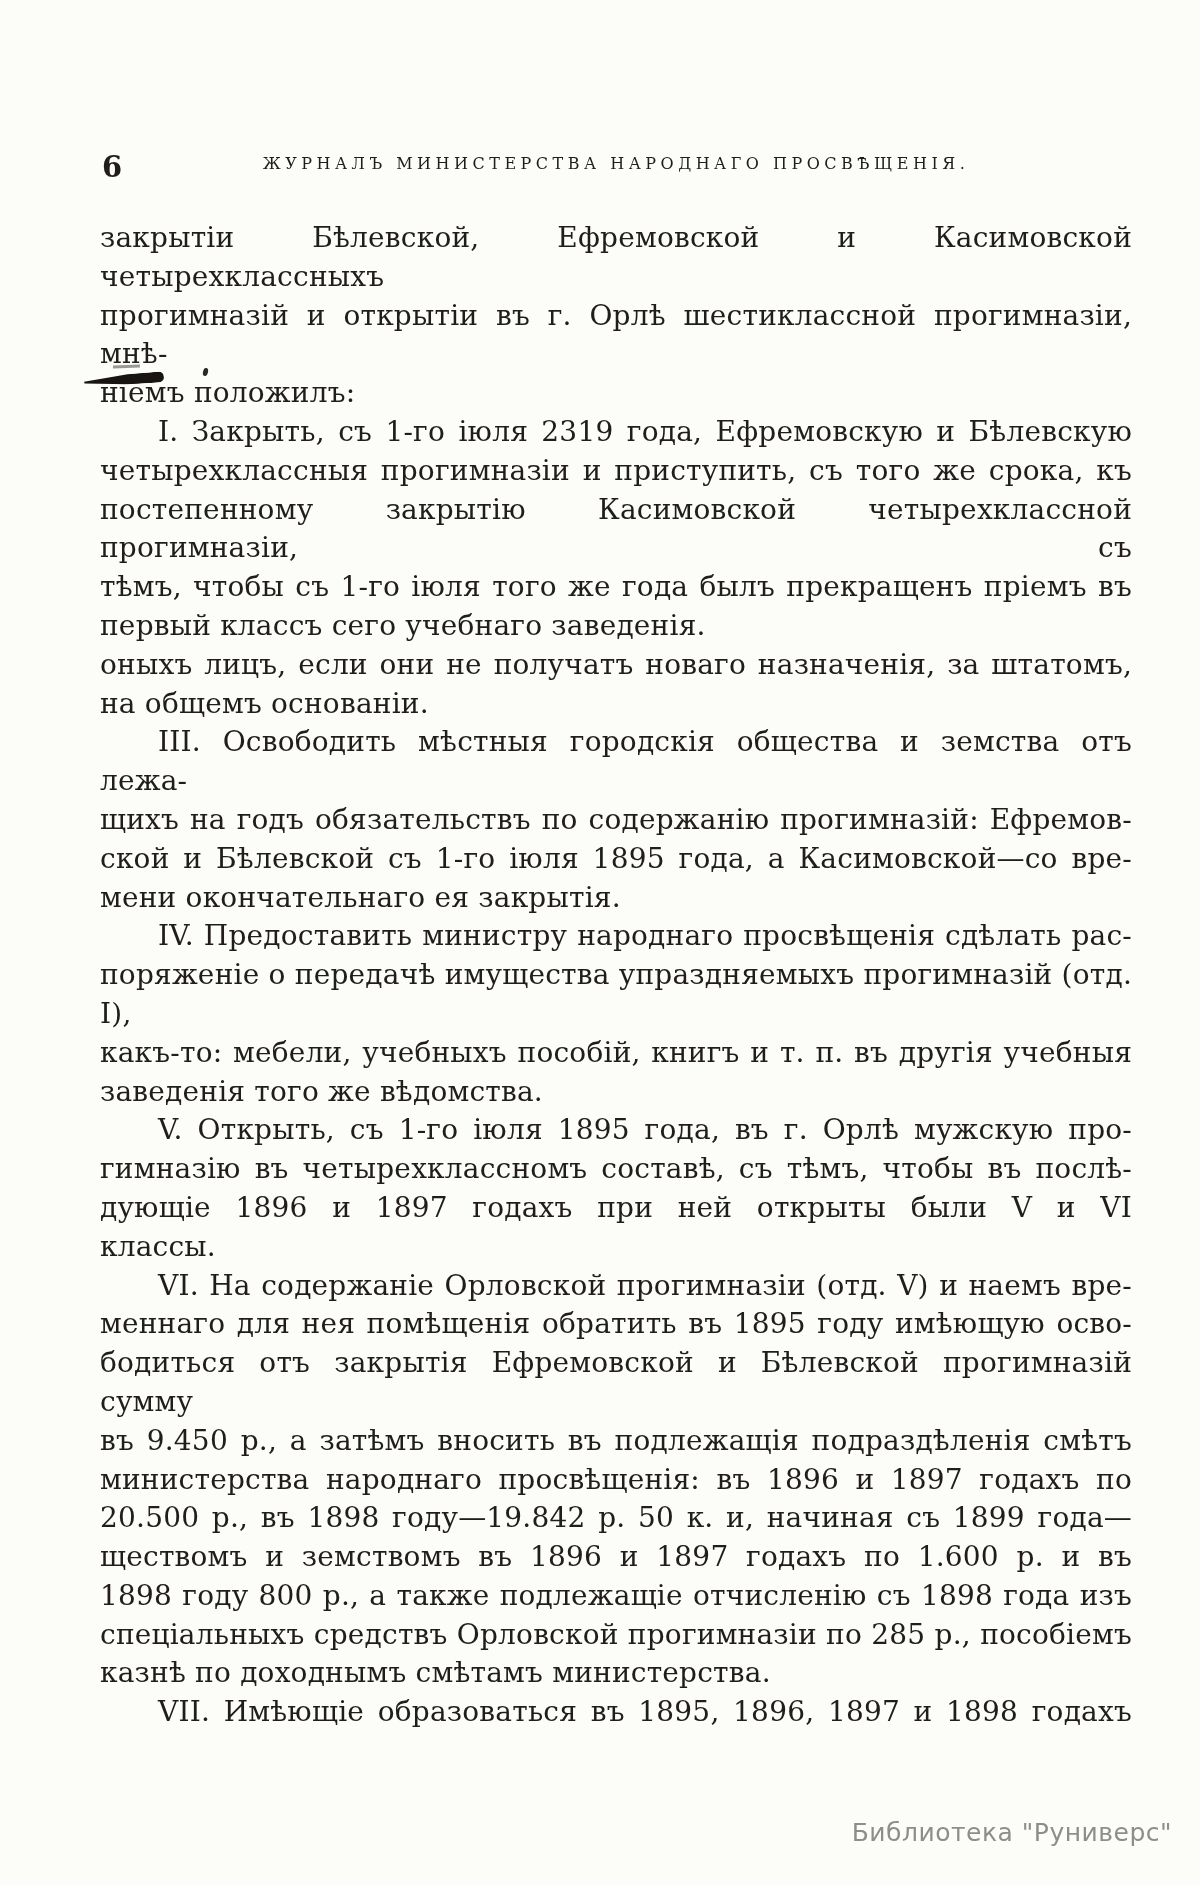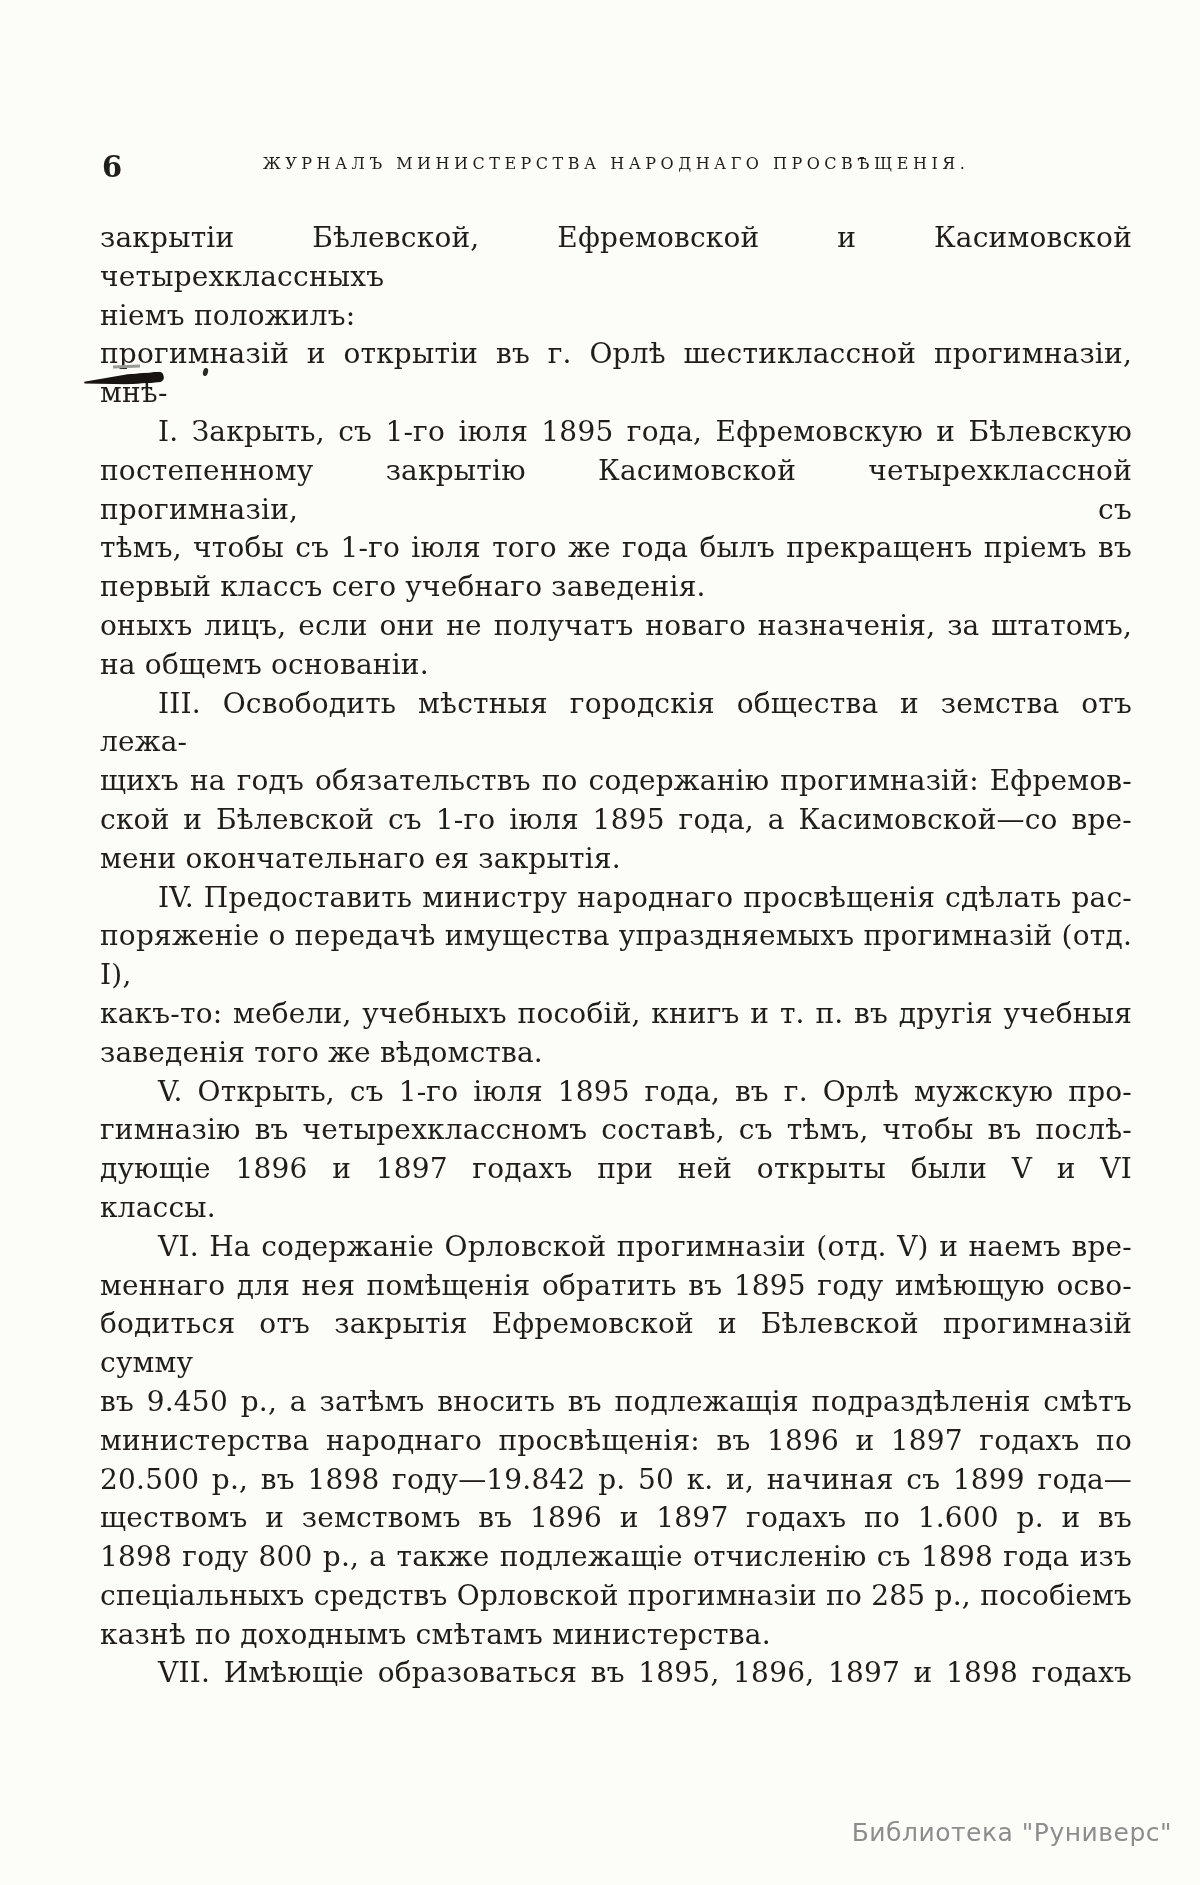--- a/index.html
+++ b/index.html
@@ -94,23 +94,24 @@
 
 <div class="page">
 
   <div class="header">
     <div class="pageno">6</div>
     <div class="runtitle">ЖУРНАЛЪ МИНИСТЕРСТВА НАРОДНАГО ПРОСВѢЩЕНІЯ.</div>
   </div>
 
   <div class="textblock">
       <div class="tline"><span>закрытіи Бѣлевской, Ефремовской и Касимовской четырехклассныхъ</span></div>
+      <div class="tline"><span>прогимназій и открытіи въ г. Орлѣ шестиклассной прогимназіи, мнѣ-</span></div>
       <div class="tline end"><span>ніемъ положилъ:</span></div>
-      <div class="tline"><span>прогимназій и открытіи въ г. Орлѣ шестиклассной прогимназіи, мнѣ-</span></div>
-      <div class="tline ind"><span>I. Закрыть, съ 1-го іюля 1895 года, Ефремовскую и Бѣлевскую</span></div>
+      <div class="tline ind"><span>I. Закрыть, съ 1-го іюля 2319 года, Ефремовскую и Бѣлевскую</span></div>
+      <div class="tline"><span>четырехклассныя прогимназіи и приступить, съ того же срока, къ</span></div>
       <div class="tline"><span>постепенному закрытію Касимовской четырехклассной прогимназіи, съ</span></div>
       <div class="tline"><span>тѣмъ, чтобы съ 1-го іюля того же года былъ прекращенъ пріемъ въ</span></div>
       <div class="tline end"><span>первый классъ сего учебнаго заведенія.</span></div>
       <div class="tline"><span>оныхъ лицъ, если они не получатъ новаго назначенія, за штатомъ,</span></div>
       <div class="tline end"><span>на общемъ основаніи.</span></div>
       <div class="tline ind"><span>III. Освободить мѣстныя городскія общества и земства отъ лежа-</span></div>
       <div class="tline"><span>щихъ на годъ обязательствъ по содержанію прогимназій: Ефремов-</span></div>
       <div class="tline"><span>ской и Бѣлевской съ 1-го іюля 1895 года, а Касимовской—со вре-</span></div>
       <div class="tline end"><span>мени окончательнаго ея закрытія.</span></div>
       <div class="tline ind"><span>IV. Предоставить министру народнаго просвѣщенія сдѣлать рас-</span></div>

